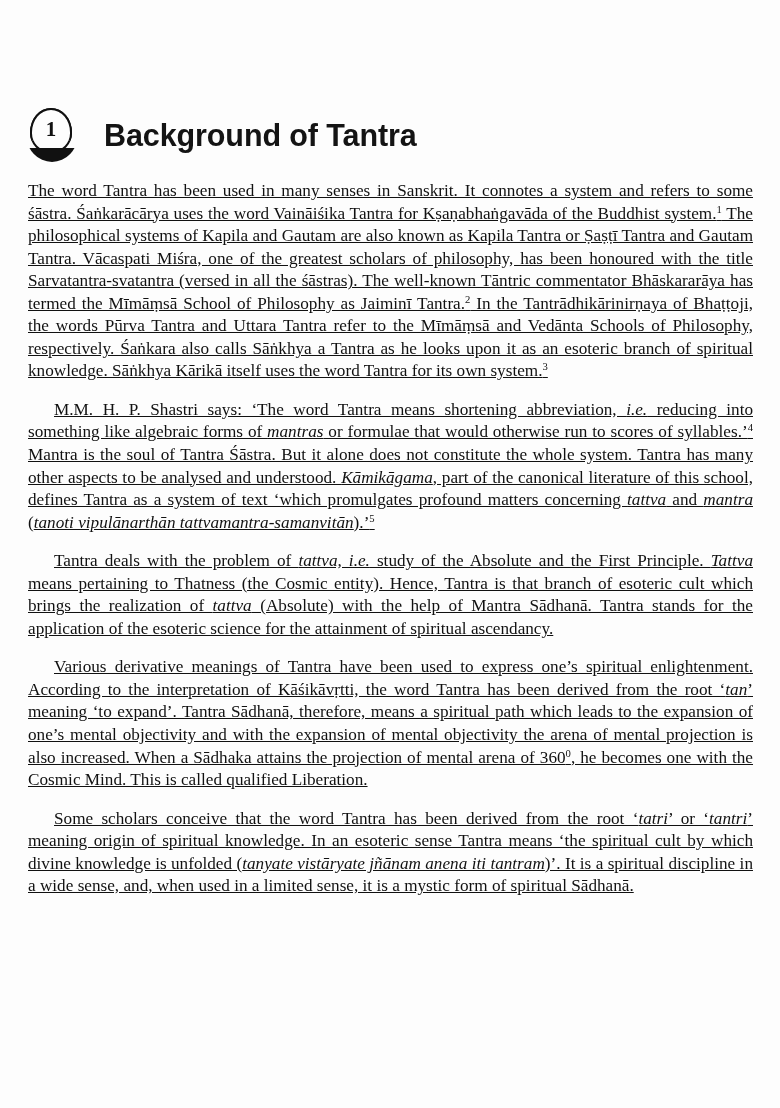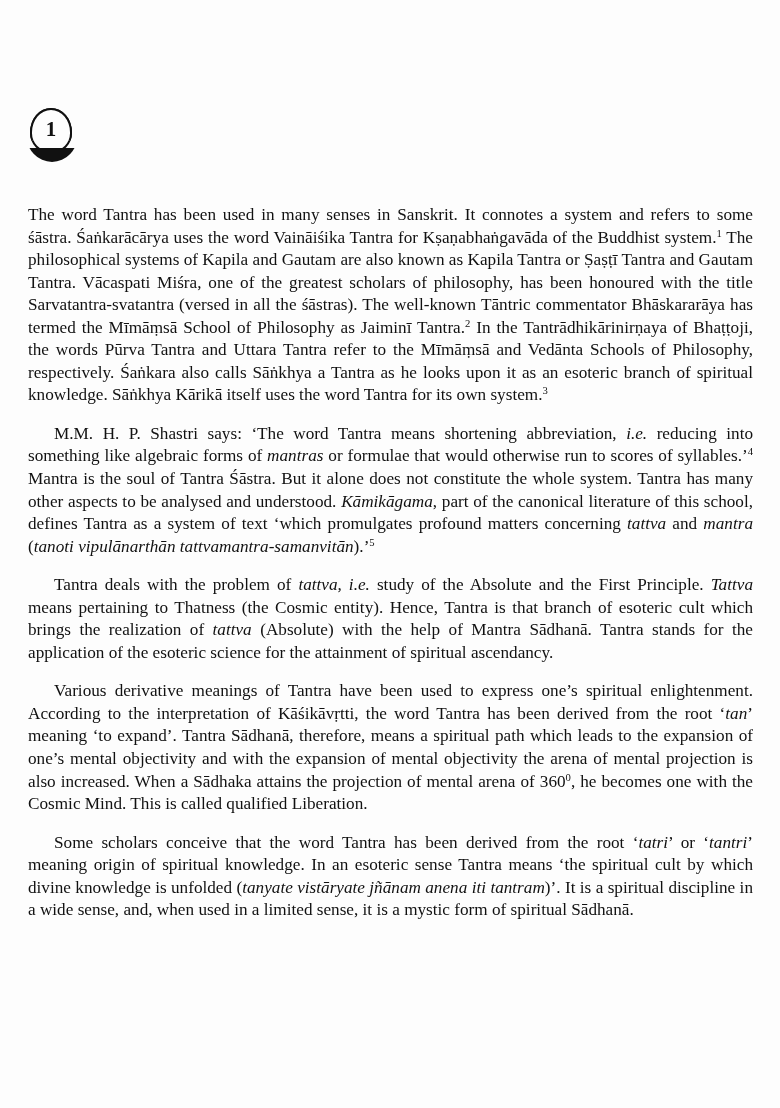--- a/index.html
+++ b/index.html
@@ -92,22 +92,23 @@
     font-weight: 700;
     letter-spacing: -0.1px;
     color: #141414;
     white-space: nowrap;
   }
 
   
   .body-col {
     position: absolute;
     left: 28px;
-    top: 204px;
+    top: 180px;
     width: 725px;
+    text-decoration: underline;
   }
   .body-col p {
     margin: 0;
     font-size: 17.2px;
     line-height: 22.55px;
     text-align: justify;
     text-justify: inter-word;
     color: #111111;
     -webkit-font-smoothing: antialiased;
   }
@@ -131,20 +132,21 @@
 
   <div class="chapter-header">
 
     <div class="chapter-badge">
       <span class="ring"></span>
       <span class="shadow"></span>
       <span class="ring-front"></span>
       <span class="num">1</span>
     </div>
 
+    <h1 class="chapter-title">Background of Tantra</h1>
   </div>
 
   <div class="body-col">
     <p>The word Tantra has been used in many senses in Sanskrit. It connotes a system and refers to some śāstra. Śaṅkarācārya uses the word Vaināiśika Tantra for Kṣaṇabhaṅgavāda of the Buddhist system.<sup>1</sup> The philosophical systems of Kapila and Gautam are also known as Kapila Tantra or Ṣaṣṭī Tantra and Gautam Tantra. Vācaspati Miśra, one of the greatest scholars of philosophy, has been honoured with the title Sarvatantra-svatantra (versed in all the śāstras). The well-known Tāntric commentator Bhāskararāya has termed the Mīmāṃsā School of Philosophy as Jaiminī Tantra.<sup>2</sup> In the Tantrādhikārinirṇaya of Bhaṭṭoji, the words Pūrva Tantra and Uttara Tantra refer to the Mīmāṃsā and Vedānta Schools of Philosophy, respectively. Śaṅkara also calls Sāṅkhya a Tantra as he looks upon it as an esoteric branch of spiritual knowledge. Sāṅkhya Kārikā itself uses the word Tantra for its own system.<sup>3</sup></p>
     <p class="indent">M.M. H. P. Shastri says: ‘The word Tantra means shortening abbreviation, <i>i.e.</i> reducing into something like algebraic forms of <i>mantras</i> or formulae that would otherwise run to scores of syllables.’<sup>4</sup> Mantra is the soul of Tantra Śāstra. But it alone does not constitute the whole system. Tantra has many other aspects to be analysed and understood. <i>Kāmikāgama</i>, part of the canonical literature of this school, defines Tantra as a system of text ‘which promulgates profound matters concerning <i>tattva</i> and <i>mantra</i> (<i>tanoti vipulānarthān tattvamantra-samanvitān</i>).’<sup>5</sup></p>
     <p class="indent">Tantra deals with the problem of <i>tattva, i.e.</i> study of the Absolute and the First Principle. <i>Tattva</i> means pertaining to Thatness (the Cosmic entity). Hence, Tantra is that branch of esoteric cult which brings the realization of <i>tattva</i> (Absolute) with the help of Mantra Sādhanā. Tantra stands for the application of the esoteric science for the attainment of spiritual ascendancy.</p>
     <p class="indent">Various derivative meanings of Tantra have been used to express one’s spiritual enlightenment. According to the interpretation of Kāśikāvṛtti, the word Tantra has been derived from the root ‘<i>tan</i>’ meaning ‘to expand’. Tantra Sādhanā, therefore, means a spiritual path which leads to the expansion of one’s mental objectivity and with the expansion of mental objectivity the arena of mental projection is also increased. When a Sādhaka attains the projection of mental arena of 360<sup>0</sup>, he becomes one with the Cosmic Mind. This is called qualified Liberation.</p>
     <p class="indent">Some scholars conceive that the word Tantra has been derived from the root ‘<i>tatri</i>’ or ‘<i>tantri</i>’ meaning origin of spiritual knowledge. In an esoteric sense Tantra means ‘the spiritual cult by which divine knowledge is unfolded (<i>tanyate vistāryate jñānam anena iti tantram</i>)’. It is a spiritual discipline in a wide sense, and, when used in a limited sense, it is a mystic form of spiritual Sādhanā.</p>
   </div>
 

